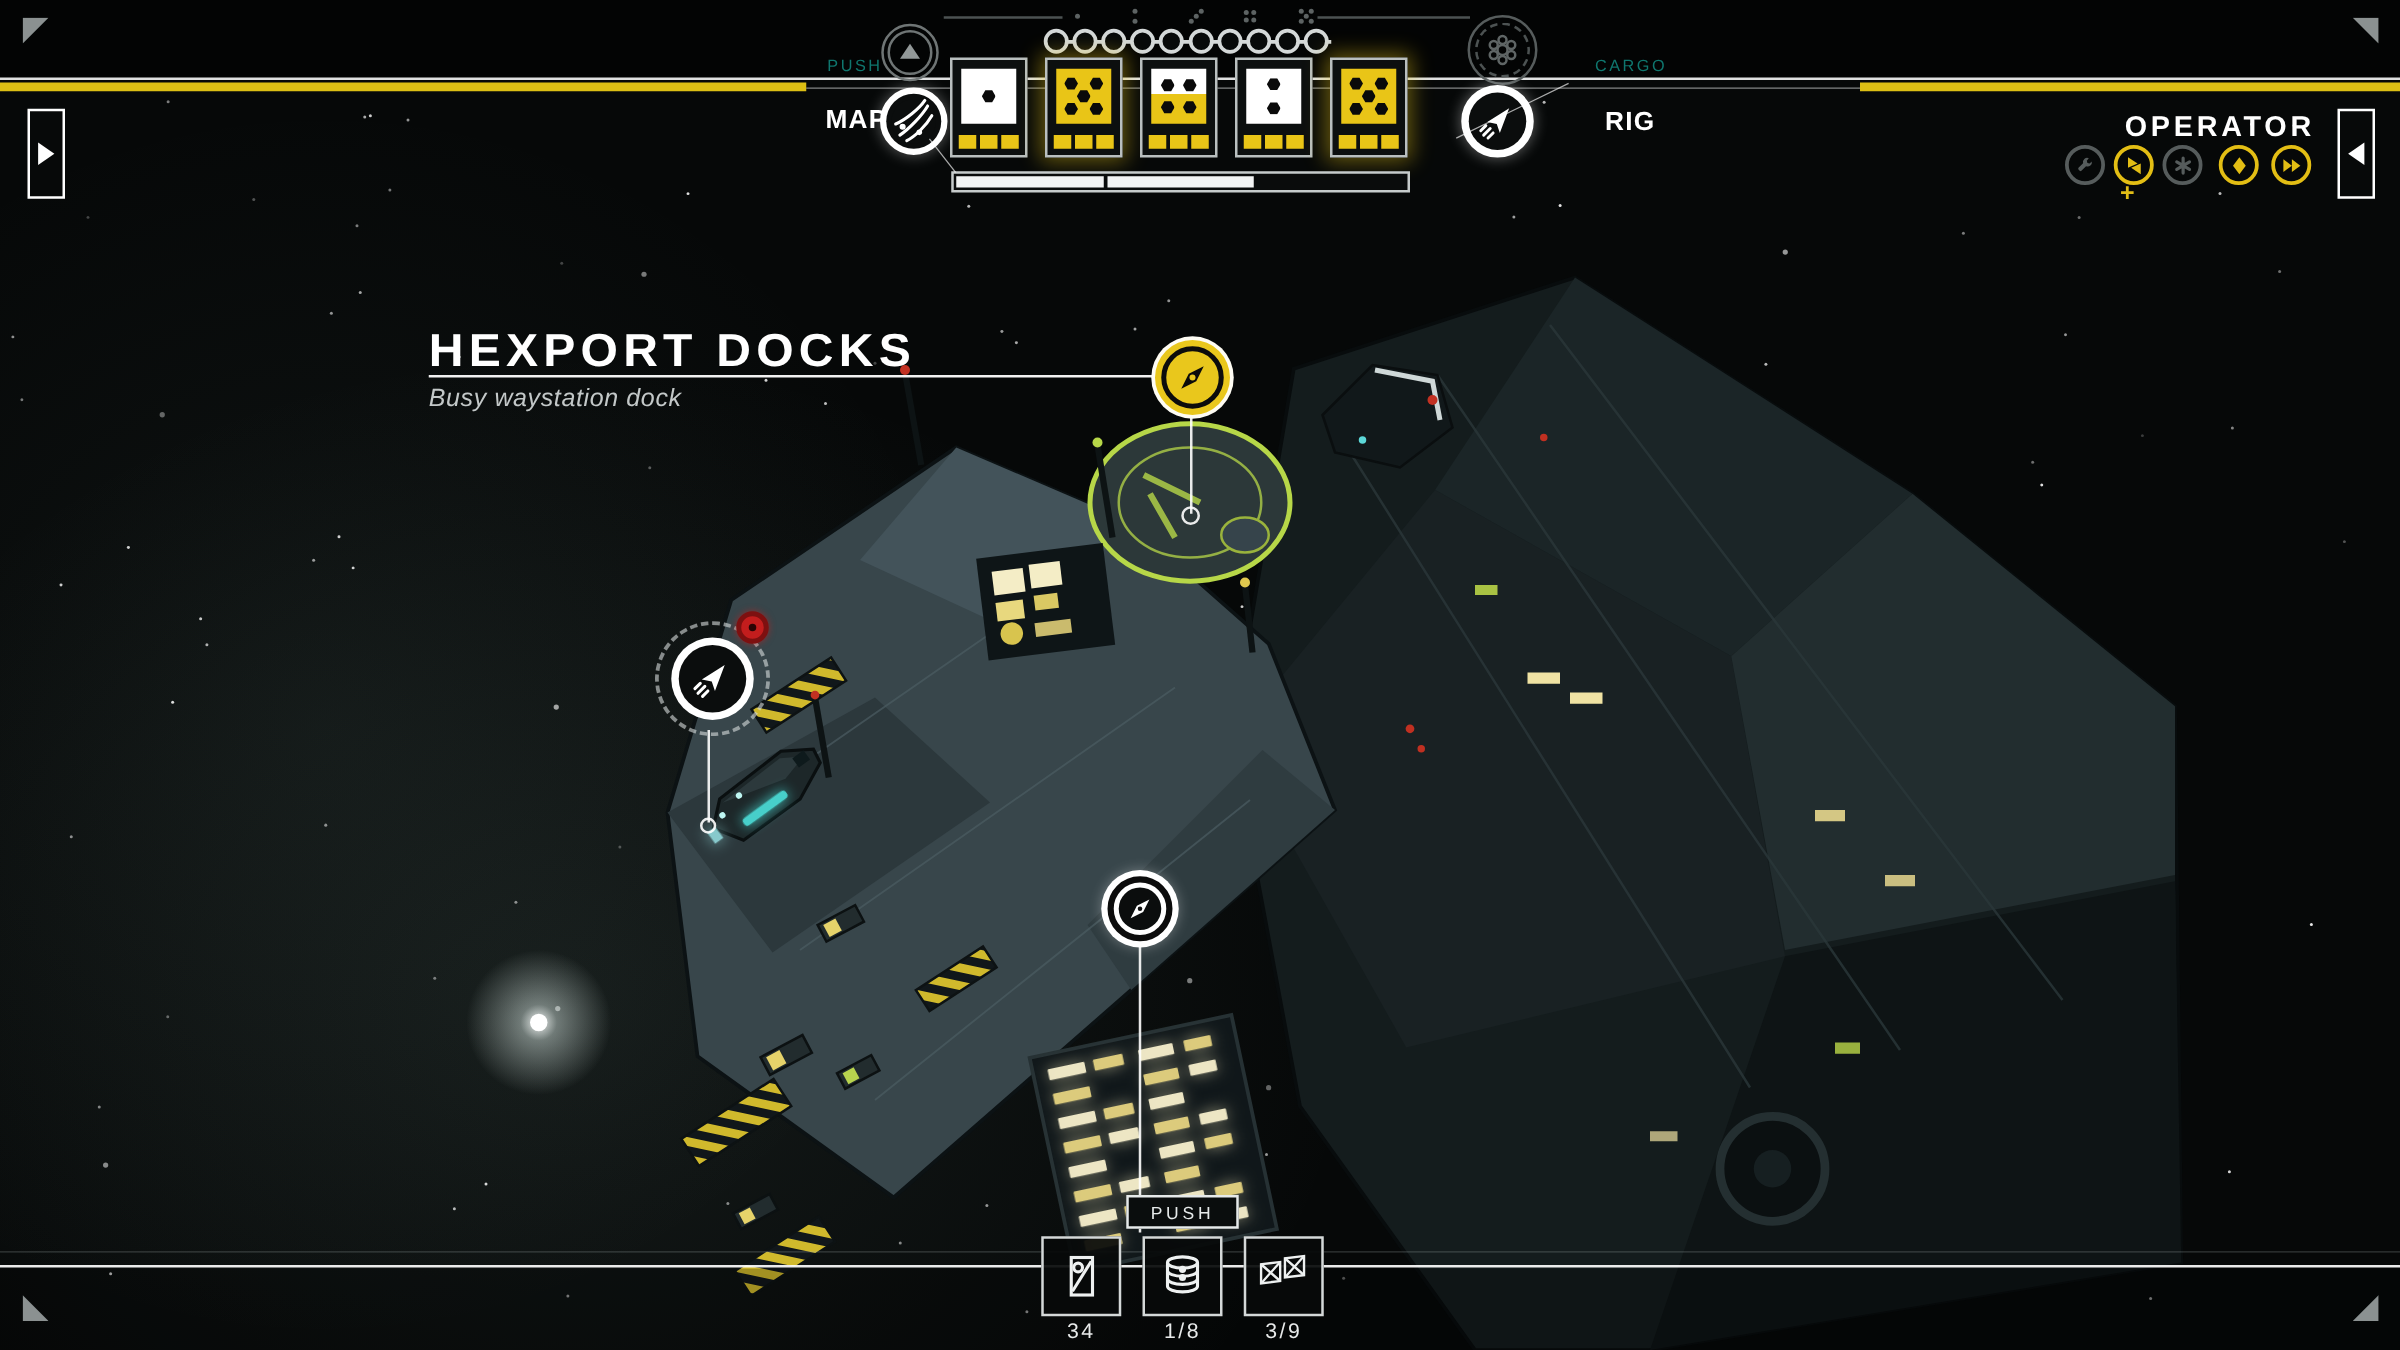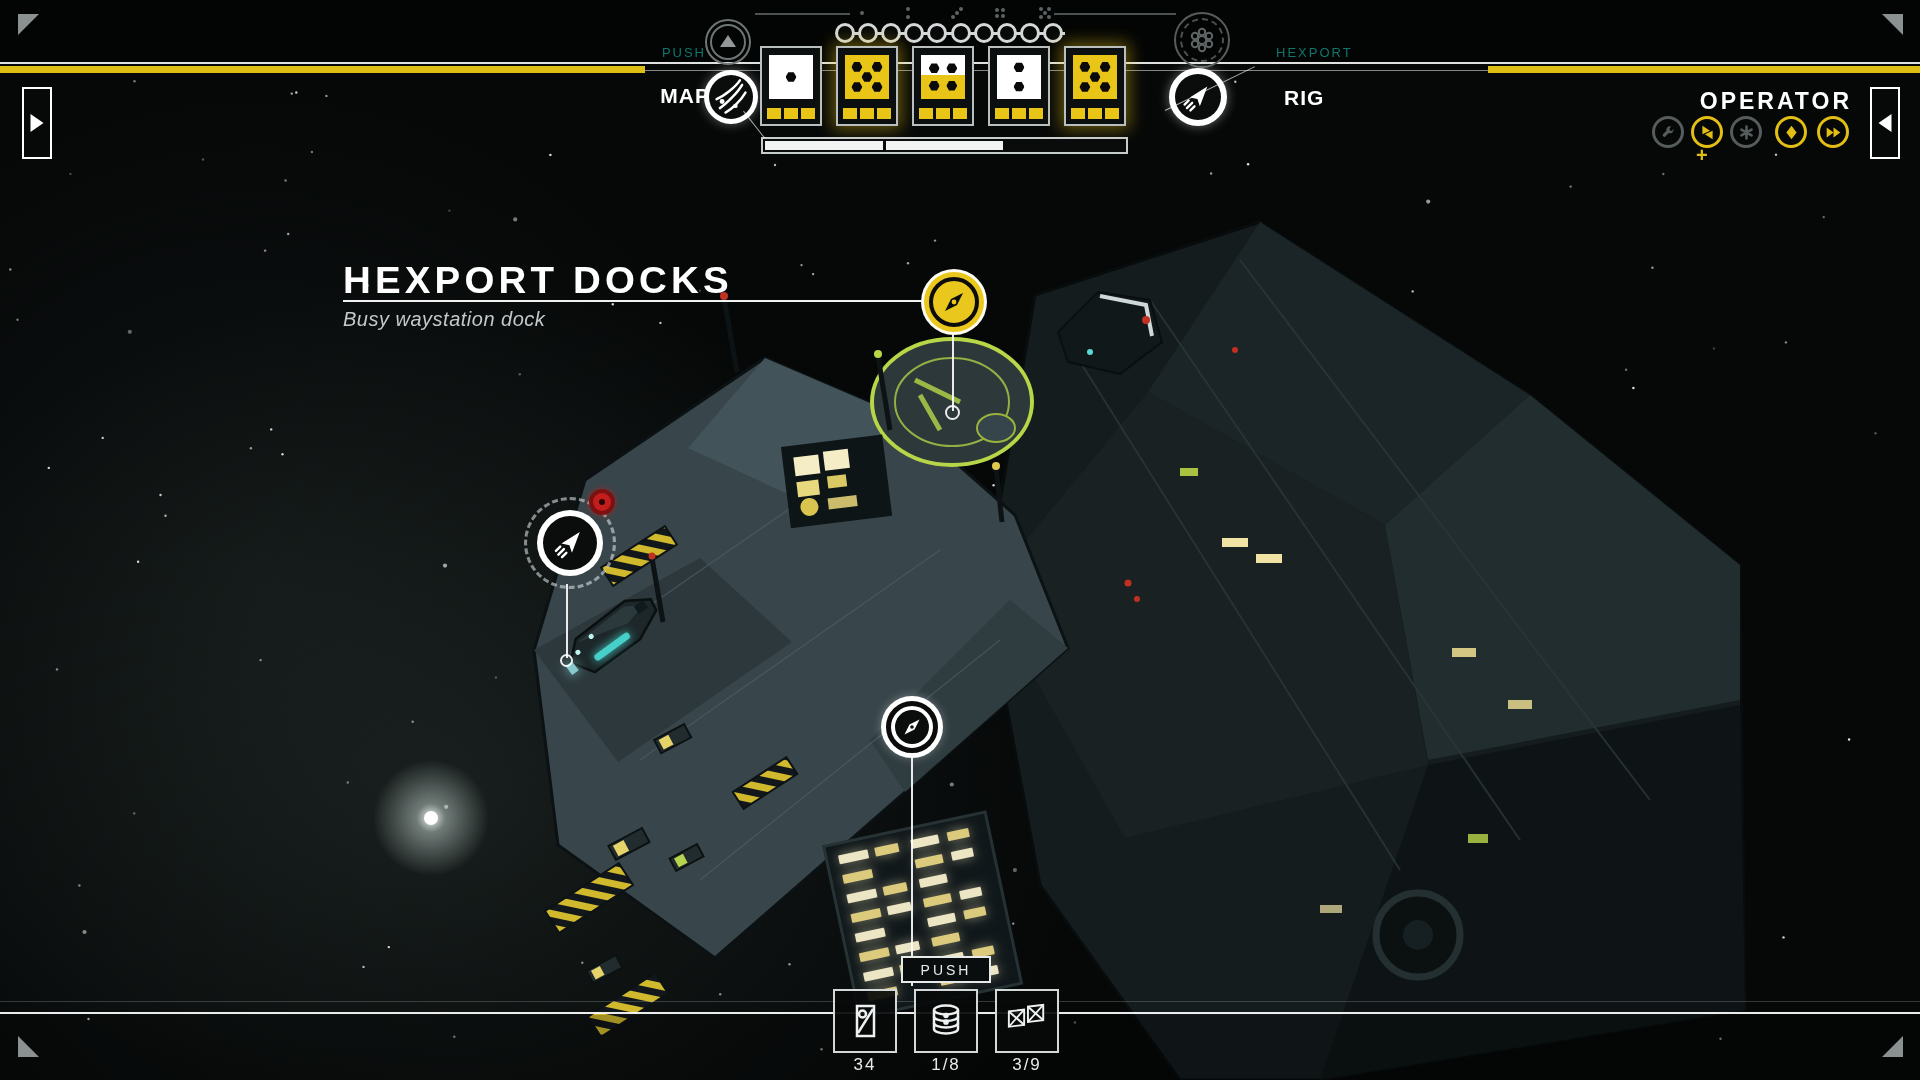--- a/index.html
+++ b/index.html
@@ -520,21 +520,21 @@
           <div class="slot"></div>
         </div>
       </div>
     </div>
   <div class="abs" id="dice-progress">
       <div class="pseg fill"></div>
       <div class="pseg fill"></div>
       <div class="pseg"></div>
     </div>
 
-  <div class="abs lbl-sm" style="left:1276px;top:45px;">HEXPORT</div>
+  <div class="abs lbl-sm" style="left:1276px;top:45px;">CARGO</div>
   <div class="abs circle-btn glitch-circle">
     <span class="inner-disc" style="width:40px;height:40px;background:transparent;">
       <svg viewBox="0 0 32 32" width="32" height="32" fill="none" stroke="#5f6565" stroke-width="2">
           <circle cx="16" cy="16" r="4"></circle>
           <circle cx="16" cy="8" r="3.2"></circle>
           <circle cx="23" cy="12" r="3.2"></circle>
           <circle cx="23" cy="20" r="3.2"></circle>
           <circle cx="16" cy="24" r="3.2"></circle>
           <circle cx="9" cy="20" r="3.2"></circle>
           <circle cx="9" cy="12" r="3.2"></circle>

